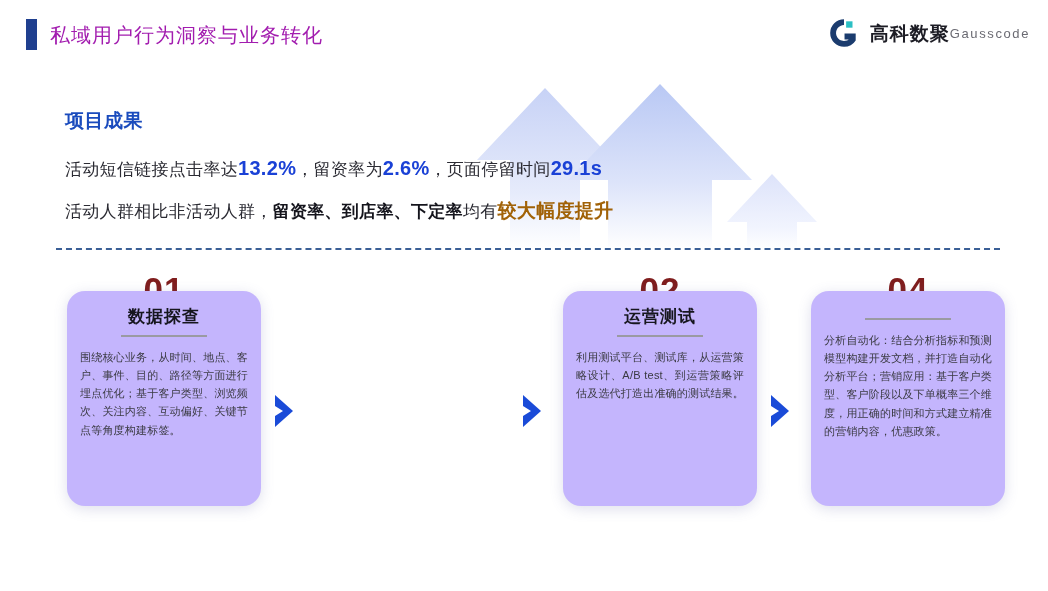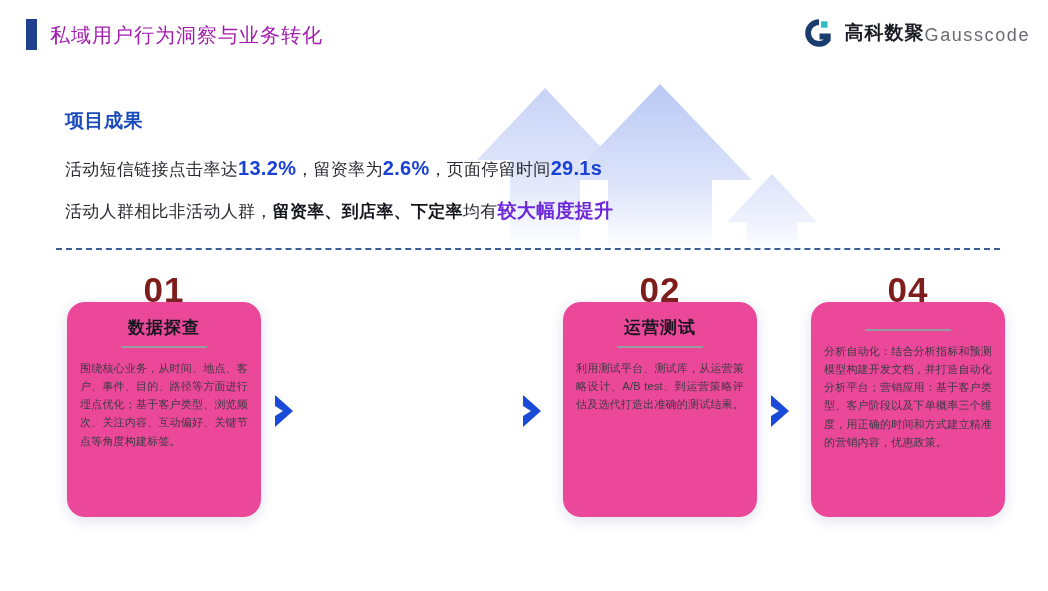--- a/index.html
+++ b/index.html
@@ -76,21 +76,21 @@
     line-height: 1;
   }
   .logo-cn {
     font-size: 19px;
     font-weight: bold;
     color: #1c1c24;
     letter-spacing: 1px;
     white-space: nowrap;
   }
   .logo-en {
-    font-size: 18px;
+    font-size: 13px;
     color: #6a6a72;
     letter-spacing: 1.6px;
     margin-top: 3px;
     white-space: nowrap;
   }
 
   
   .results {
     position: absolute;
     left: 65px;
@@ -116,21 +116,21 @@
   .hl-num {
     color: #1a41d6;
     font-weight: bold;
     font-size: 20px;
   }
   .bold-dark {
     font-weight: bold;
     color: #14141c;
   }
   .hl-phrase {
-    color: #6d28d9;
+    color: #a16207;
     font-weight: bold;
     font-size: 19px;
   }
 
   
   .divider {
     position: absolute;
     left: 56px;
     top: 248px;
     width: 944px;
@@ -157,25 +157,25 @@
     text-align: center;
     font-size: 35px;
     font-weight: bold;
     color: #7f1d1d;
     line-height: 1;
     letter-spacing: 1px;
     height: 34px;
   }
   .card {
     position: absolute;
-    top: 30px;
+    top: 19px;
     left: 0;
     width: 194px;
     height: 215px;
-    background: #ec4899;
+    background: #c4b5fd;
     border-radius: 18px;
     box-shadow: 0 3px 14px rgba(90,95,160,0.20);
     box-sizing: border-box;
     padding: 17px 13px 10px 13px;
   }
   .card-title {
     text-align: center;
     font-size: 17px;
     font-weight: bold;
     color: #16161e;

